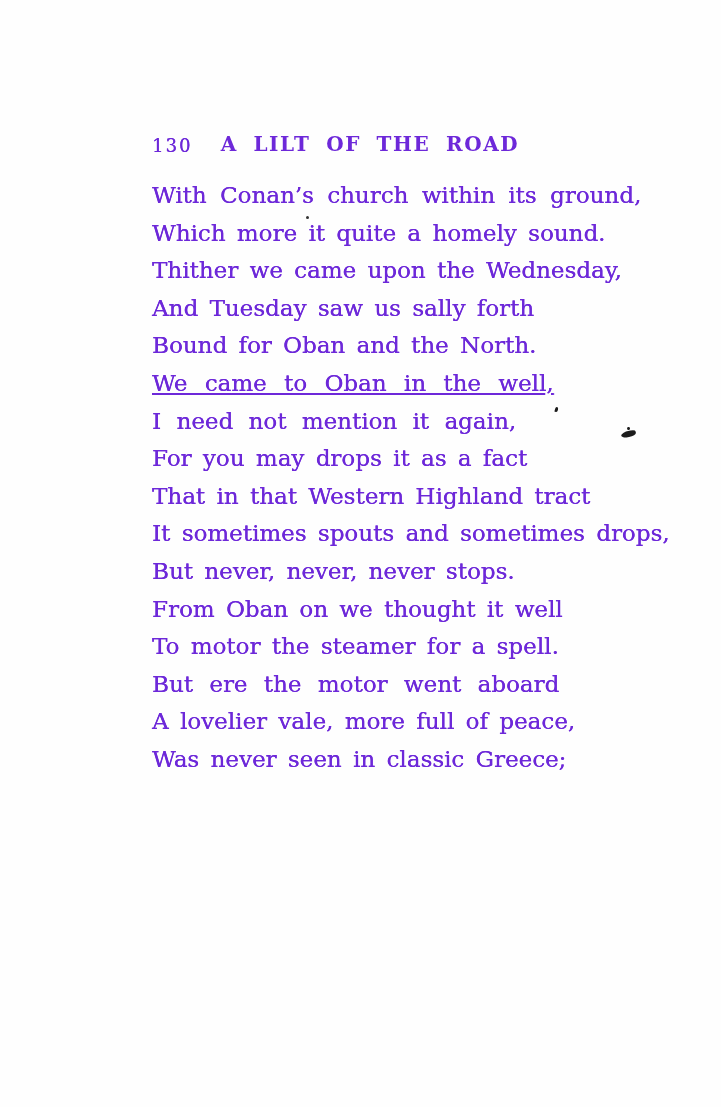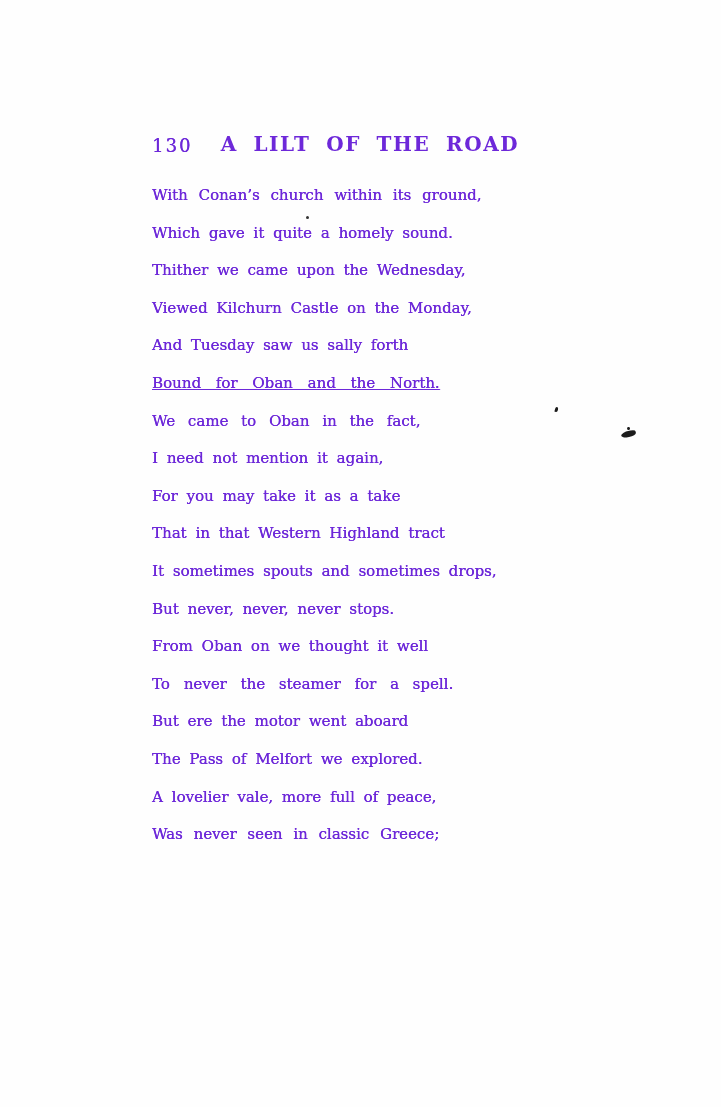--- a/index.html
+++ b/index.html
@@ -40,21 +40,21 @@
     font-weight: bold;
     font-size: 20px;
     letter-spacing: 1.6px;
     word-spacing: 7px;
     white-space: nowrap;
   }
   .poem {
     position: absolute;
     left: 152px;
     top: 177px;
-    font-size: 15px;
+    font-size: 23px;
     line-height: 37.6px;
     word-spacing: 4px;
     white-space: nowrap;
     text-shadow: 0.25px 0 0 currentColor;
   }
   .poem-line { height: 37.6px; }
   
   .poem-line:nth-child(1)  { word-spacing: 6px; }
   .poem-line:nth-child(6)  { word-spacing: 10px; text-decoration: underline; }
   .poem-line:nth-child(7)  { word-spacing: 8px; }
@@ -94,35 +94,33 @@
 
 <div class="book-page">
 
   <div class="running-header">
     <span class="page-number">130</span>
     <span class="running-title">A LILT OF THE ROAD</span>
   </div>
 
   <div class="poem">
     <div class="poem-line">With Conan’s church within its ground,</div>
-    <div class="poem-line">Which gave it quite a homely sound.</div>
+    <div class="poem-line">Which more it quite a homely sound.</div>
     <div class="poem-line">Thither we came upon the Wednesday,</div>
-    <div class="poem-line">Viewed Kilchurn Castle on the Monday,</div>
     <div class="poem-line">And Tuesday saw us sally forth</div>
     <div class="poem-line">Bound for Oban and the North.</div>
-    <div class="poem-line">We came to Oban in the fact,</div>
+    <div class="poem-line">We came to Oban in the well,</div>
     <div class="poem-line">I need not mention it again,</div>
-    <div class="poem-line">For you may take it as a take</div>
+    <div class="poem-line">For you may drops it as a fact</div>
     <div class="poem-line">That in that Western Highland tract</div>
     <div class="poem-line">It sometimes spouts and sometimes drops,</div>
     <div class="poem-line">But never, never, never stops.</div>
     <div class="poem-line">From Oban on we thought it well</div>
-    <div class="poem-line">To never the steamer for a spell.</div>
+    <div class="poem-line">To motor the steamer for a spell.</div>
     <div class="poem-line">But ere the motor went aboard</div>
-    <div class="poem-line">The Pass of Melfort we explored.</div>
     <div class="poem-line">A lovelier vale, more full of peace,</div>
     <div class="poem-line">Was never seen in classic Greece;</div>
   </div>
 
   <div class="ink-speck speck-dot"></div>
   <div class="ink-speck speck-small"></div>
   <div class="ink-speck speck-blot"></div>
 
 </div>
 

